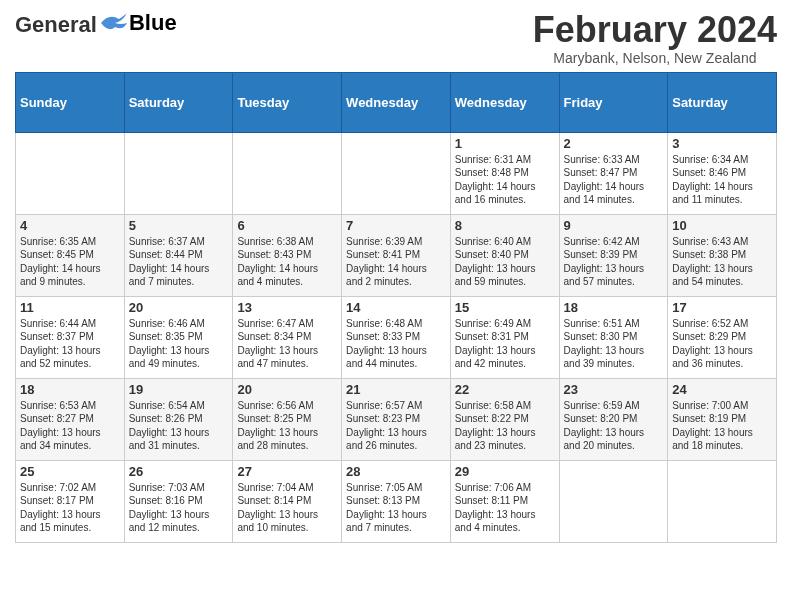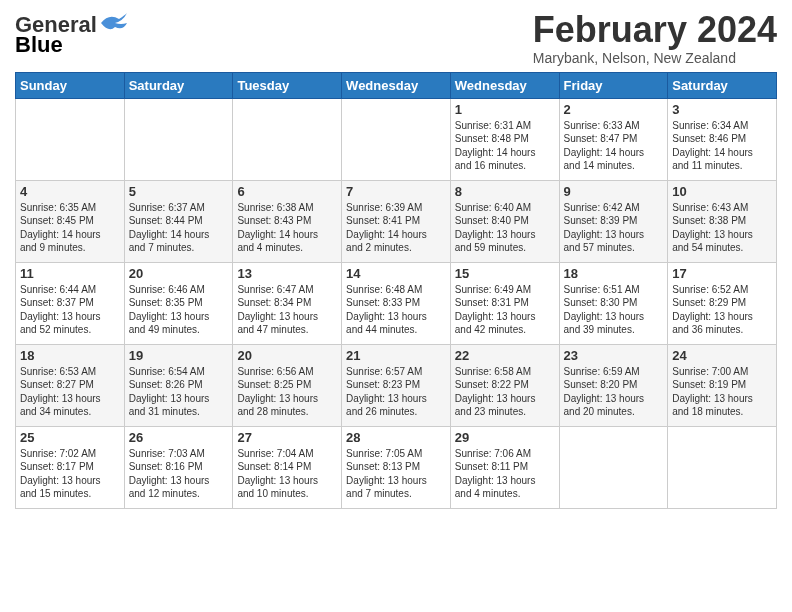--- a/index.html
+++ b/index.html
@@ -15,26 +15,26 @@
       padding: 10px 15px;
     }
     .header {
       display: flex;
       justify-content: space-between;
       align-items: flex-start;
       margin-bottom: 6px;
     }
     .logo {
       display: flex;
-      flex-direction: column;
-      align-items: flex-start;
+      flex-direction: row;
+      align-items: flex-end;
       margin-top: 4px;
     }
     .title-section {
-      text-align: left;
+      text-align: center;
       margin-left: 15px;
     }
     .month-title {
       font-size: 36px;
       font-weight: bold;
       color: #333;
       line-height: 1.1;
     }
     .location {
       font-size: 14px;
@@ -43,21 +43,21 @@
     table {
       width: 100%;
       border-collapse: collapse;
       table-layout: fixed;
     }
     thead th {
       background-color: #2a7abf;
       color: #fff;
       font-size: 13px;
       font-weight: bold;
-      padding: 5px 4px;
+      padding: 22px 4px;
       text-align: left;
       border: 1px solid #1a5a9f;
     }
     tbody td {
       border: 1px solid #ccc;
       vertical-align: top;
       padding: 3px 4px;
       height: 82px;
       font-size: 10px;
       color: #333;

